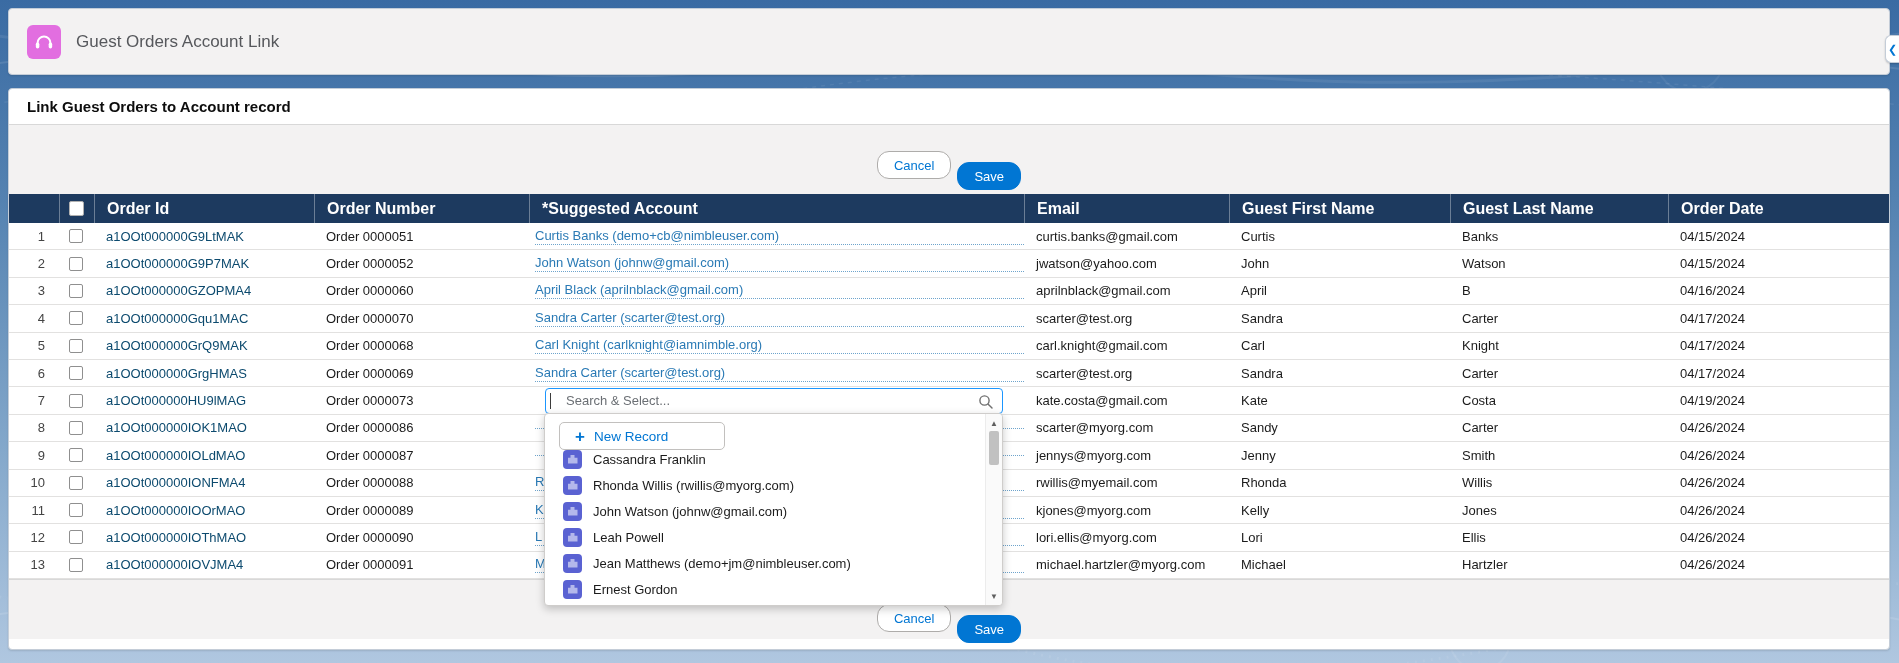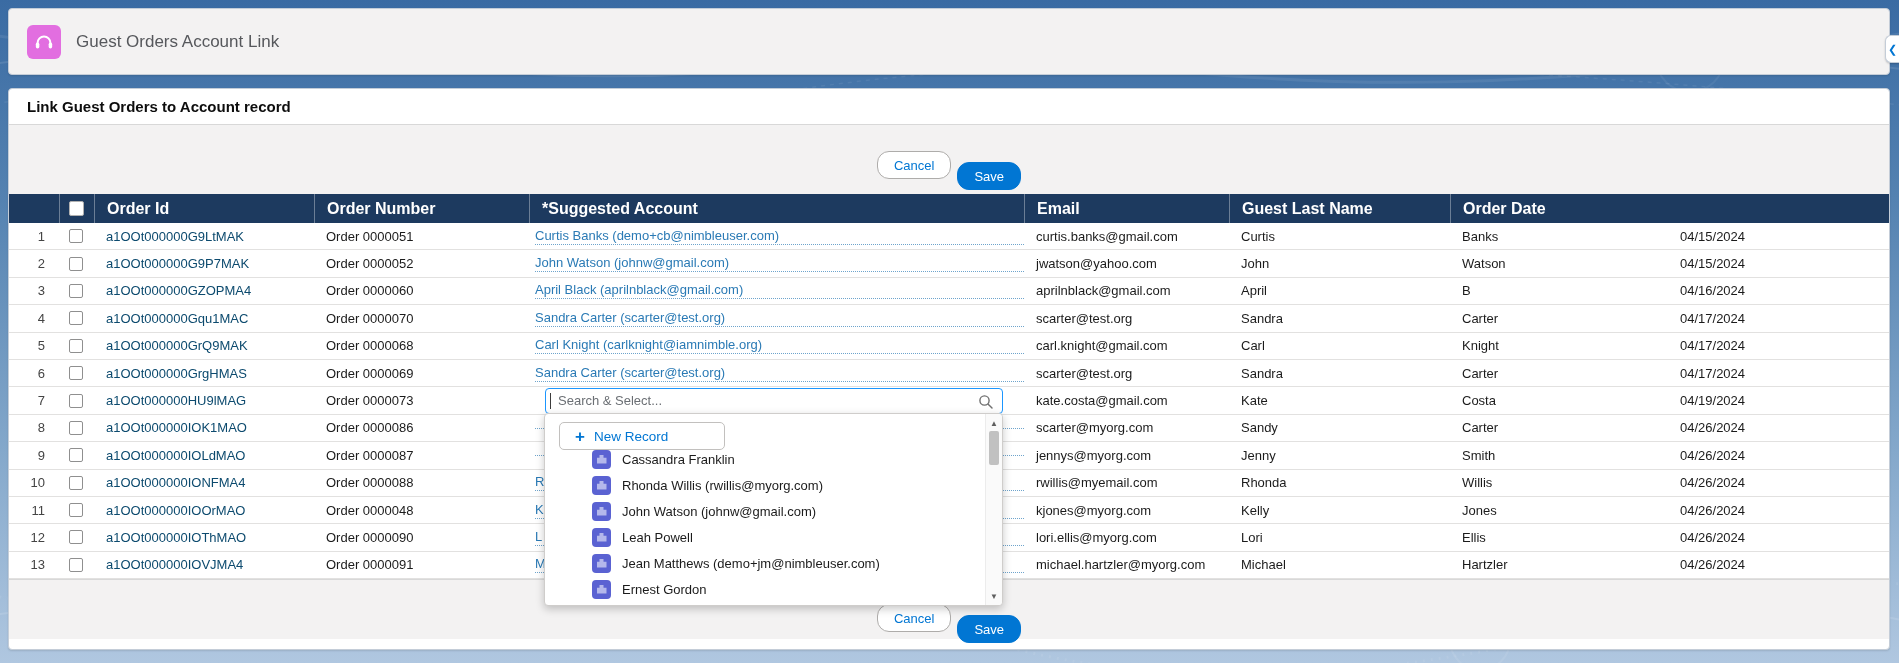--- a/index.html
+++ b/index.html
@@ -89,40 +89,40 @@
   }
   .link { color: #0c4a6e; cursor: pointer; text-decoration: none; }
   .sugg-link { color: #2a7ab5; cursor: pointer; border-bottom: 1px dotted #6ea4cc;
     padding-bottom: 1px; }
   .c-sugg { padding-left: 6px; }
 
   
   .lookup-input {
     position: relative; margin-left: 10px; width: 458px; height: 26px;
     background: #fff; border: 1.5px solid #1b96ff; border-radius: 4px;
-    display: flex; align-items: center; padding-left: 12px; cursor: text;
+    display: flex; align-items: center; padding-left: 20px; cursor: text;
   }
   .caret { position: absolute; left: 4px; top: 4px; width: 1px; height: 16px; background: #3c3c3c; }
   .placeholder { color: #6b6f74; font-size: 13px; }
   .search-ic { position: absolute; right: 8px; top: 5px; }
 
   
   .lookup-panel {
     position: absolute; left: 544px; top: 413px; width: 459px; height: 193px;
     background: #ffffff; border: 1px solid #cfcdcb; border-radius: 4px;
     box-shadow: 0 3px 8px rgba(0,0,0,0.22); z-index: 40;
   }
   .new-record-btn {
     position: absolute; left: 14px; top: 8px; width: 166px; height: 28px;
     background: #fff; border: 1px solid #c2c0be; border-radius: 5px;
     display: flex; align-items: center; gap: 9px; padding-left: 15px;
     color: #0176d3; font-size: 13.5px; cursor: pointer;
   }
   .plus { font-size: 17px; line-height: 1; color: #0176d3; font-weight: bold; }
-  .opts { position: absolute; left: 0; top: 32px; right: 18px; padding-left: 29px; }
+  .opts { position: absolute; left: 0; top: 32px; right: 18px; }
   .opt { height: 26px; display: flex; align-items: center; gap: 11px;
     padding-left: 18px; font-size: 13px; color: #1b1b1b; cursor: pointer; }
   .opt-icon {
     width: 19px; height: 19px; border-radius: 4px; background: #5a62d2;
     flex: 0 0 auto; display: flex; align-items: center; justify-content: center;
   }
   .opt-icon::before {
     content: ""; width: 10px; height: 9px; background: rgba(255,255,255,0.55);
     clip-path: polygon(0 100%, 0 35%, 30% 35%, 30% 0, 70% 0, 70% 35%, 100% 35%, 100% 100%);
   }
@@ -180,20 +180,21 @@
     <div class="tbl">
       <div class="t-hrow" id="thead">
           <div class="h-cell"></div>
           <div class="h-cell" style="padding-left: 0px;">
             <div class="checkbox-head"></div>
           </div>
           <div class="h-cell">Order Id</div>
           <div class="h-cell">Order Number</div>
           <div class="h-cell">*Suggested Account</div>
           <div class="h-cell">Email</div>
+          <div class="h-cell">Guest First Name</div>
           <div class="h-cell">Guest Last Name</div>
           <div class="h-cell">Order Date</div>
         </div>
       <div id="tbody">
           <div class="t-row">
             <div class="c c-num">1</div>
             <div class="c" style="padding-left: 0px;">
               <div class="checkbox"></div>
             </div>
             <div class="c">
@@ -369,21 +370,21 @@
             <div class="c">04/26/2024</div>
           </div>
           <div class="t-row">
             <div class="c c-num">11</div>
             <div class="c" style="padding-left: 0px;">
               <div class="checkbox"></div>
             </div>
             <div class="c">
               <div class="link">a1OOt000000IOOrMAO</div>
             </div>
-            <div class="c">Order 0000048</div>
+            <div class="c">Order 0000089</div>
             <div class="c c-sugg">
               <div class="sugg-link">K</div>
             </div>
             <div class="c">kjones@myorg.com</div>
             <div class="c">Kelly</div>
             <div class="c">Jones</div>
             <div class="c">04/26/2024</div>
           </div>
           <div class="t-row">
             <div class="c c-num">12</div>

